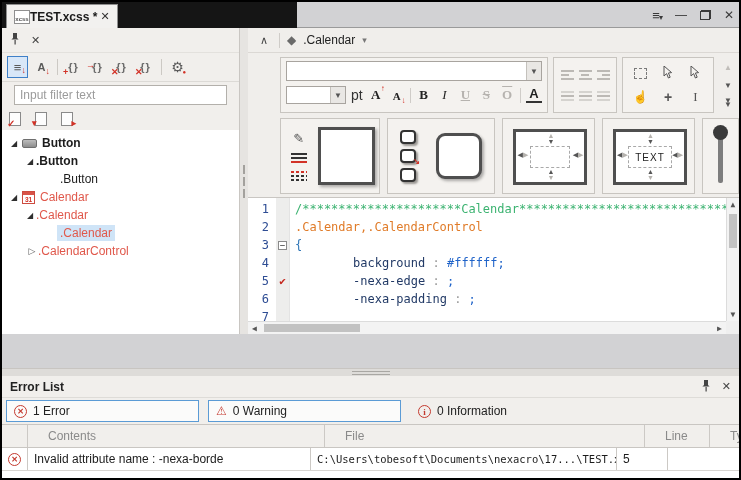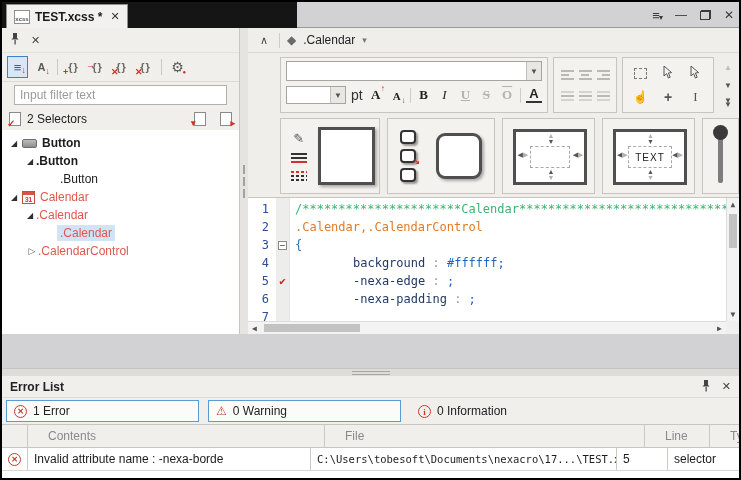--- a/index.html
+++ b/index.html
@@ -3,21 +3,21 @@
 <meta charset="utf-8">
 <style>
   * { margin:0; padding:0; box-sizing:border-box; }
   html,body { width:741px; height:480px; }
   body { font-family:"Liberation Sans", sans-serif; background:#d2d2d4; }
   .app { position:relative; width:741px; height:480px; border:2px solid #000; background:#d2d2d4; overflow:hidden; }
 
   
   .titlebar { position:absolute; top:0; left:0; right:0; height:26px; background:#d2d2d4; border-bottom:1px solid #9a9a9a; }
   .titlebar-dark { position:absolute; left:0; top:0; width:295px; height:26px; background:#151515; }
-  .doc-tab { position:absolute; left:4px; top:2px; height:24px; background:#f2f1ef; border:1px solid #8f8f8f; border-bottom:none; display:flex; align-items:center; gap:5px; padding:0 7px; }
+  .doc-tab { position:absolute; left:4px; top:2px; height:24px; background:#f2f1ef; border:1px solid #8f8f8f; border-bottom:none; display:flex; align-items:center; padding:0 7px; }
   .xcss-icon { width:16px; height:14px; border:1px solid #8f8f8f; background:#fff; font-size:6px; font-weight:bold; color:#555; display:flex; align-items:flex-end; justify-content:center; line-height:7px; }
   .doc-tab .t { font-size:12px; font-weight:bold; color:#1a1a1a; white-space:nowrap; }
   .doc-tab .x { font-size:11px; color:#333; margin-left:3px; cursor:default; }
   .win-controls { position:absolute; right:5px; top:0; height:26px; display:flex; align-items:center; gap:13px; color:#3a3a3a; }
   .wc { font-size:12px; line-height:1; }
   .menu-list-ic { font-size:13px; letter-spacing:-1px; }
   .menu-list-ic .car { font-size:8px; }
   .restore-ic { position:relative; width:11px; height:10px; display:inline-block; }
   .restore-ic::before { content:""; position:absolute; right:0; top:0; width:8px; height:7px; border:1px solid #3a3a3a; }
   .restore-ic::after { content:""; position:absolute; left:0; bottom:0; width:8px; height:7px; border:1px solid #3a3a3a; background:#d2d2d4; }
@@ -253,21 +253,20 @@
         <span class="tbtn">
             <span style="font-size:14px">⚙</span>
             <span class="rmini" style="right:2px;bottom:3px;font-size:6px">●</span>
           </span>
       </div>
       <div class="lp-filter">
         <input type="text" value="" placeholder="Input filter text" style="">
       </div>
       <div class="lp-count">
         <span class="clip-ic"></span>
-        <span class="lbl">2 Selectors</span>
         <span class="page-ic imp"></span>
         <span class="page-ic exp"></span>
       </div>
       <div class="lp-tree">
         <div class="trow bold" style="padding-left:6px">
           <span class="expd">◢</span>
           <span class="btn-ic"></span>
           <span class="lab">Button</span>
         </div>
         <div class="trow bold" style="padding-left:22px">
@@ -520,18 +519,17 @@
         <div class="c-line">Line</div>
         <div class="c-type">Type</div>
       </div>
       <div class="drow">
         <div class="c-ic">
             <span class="eic">✕</span>
           </div>
         <div class="c-contents">Invalid attribute name : -nexa-borde</div>
         <div class="c-file">C:\Users\tobesoft\Documents\nexacro\17...\TEST.xcss</div>
         <div class="c-line">5</div>
-        <div class="c-type">selector</div>
       </div>
     </div>
   </div>
 
 </div>
 
 </body></html>

